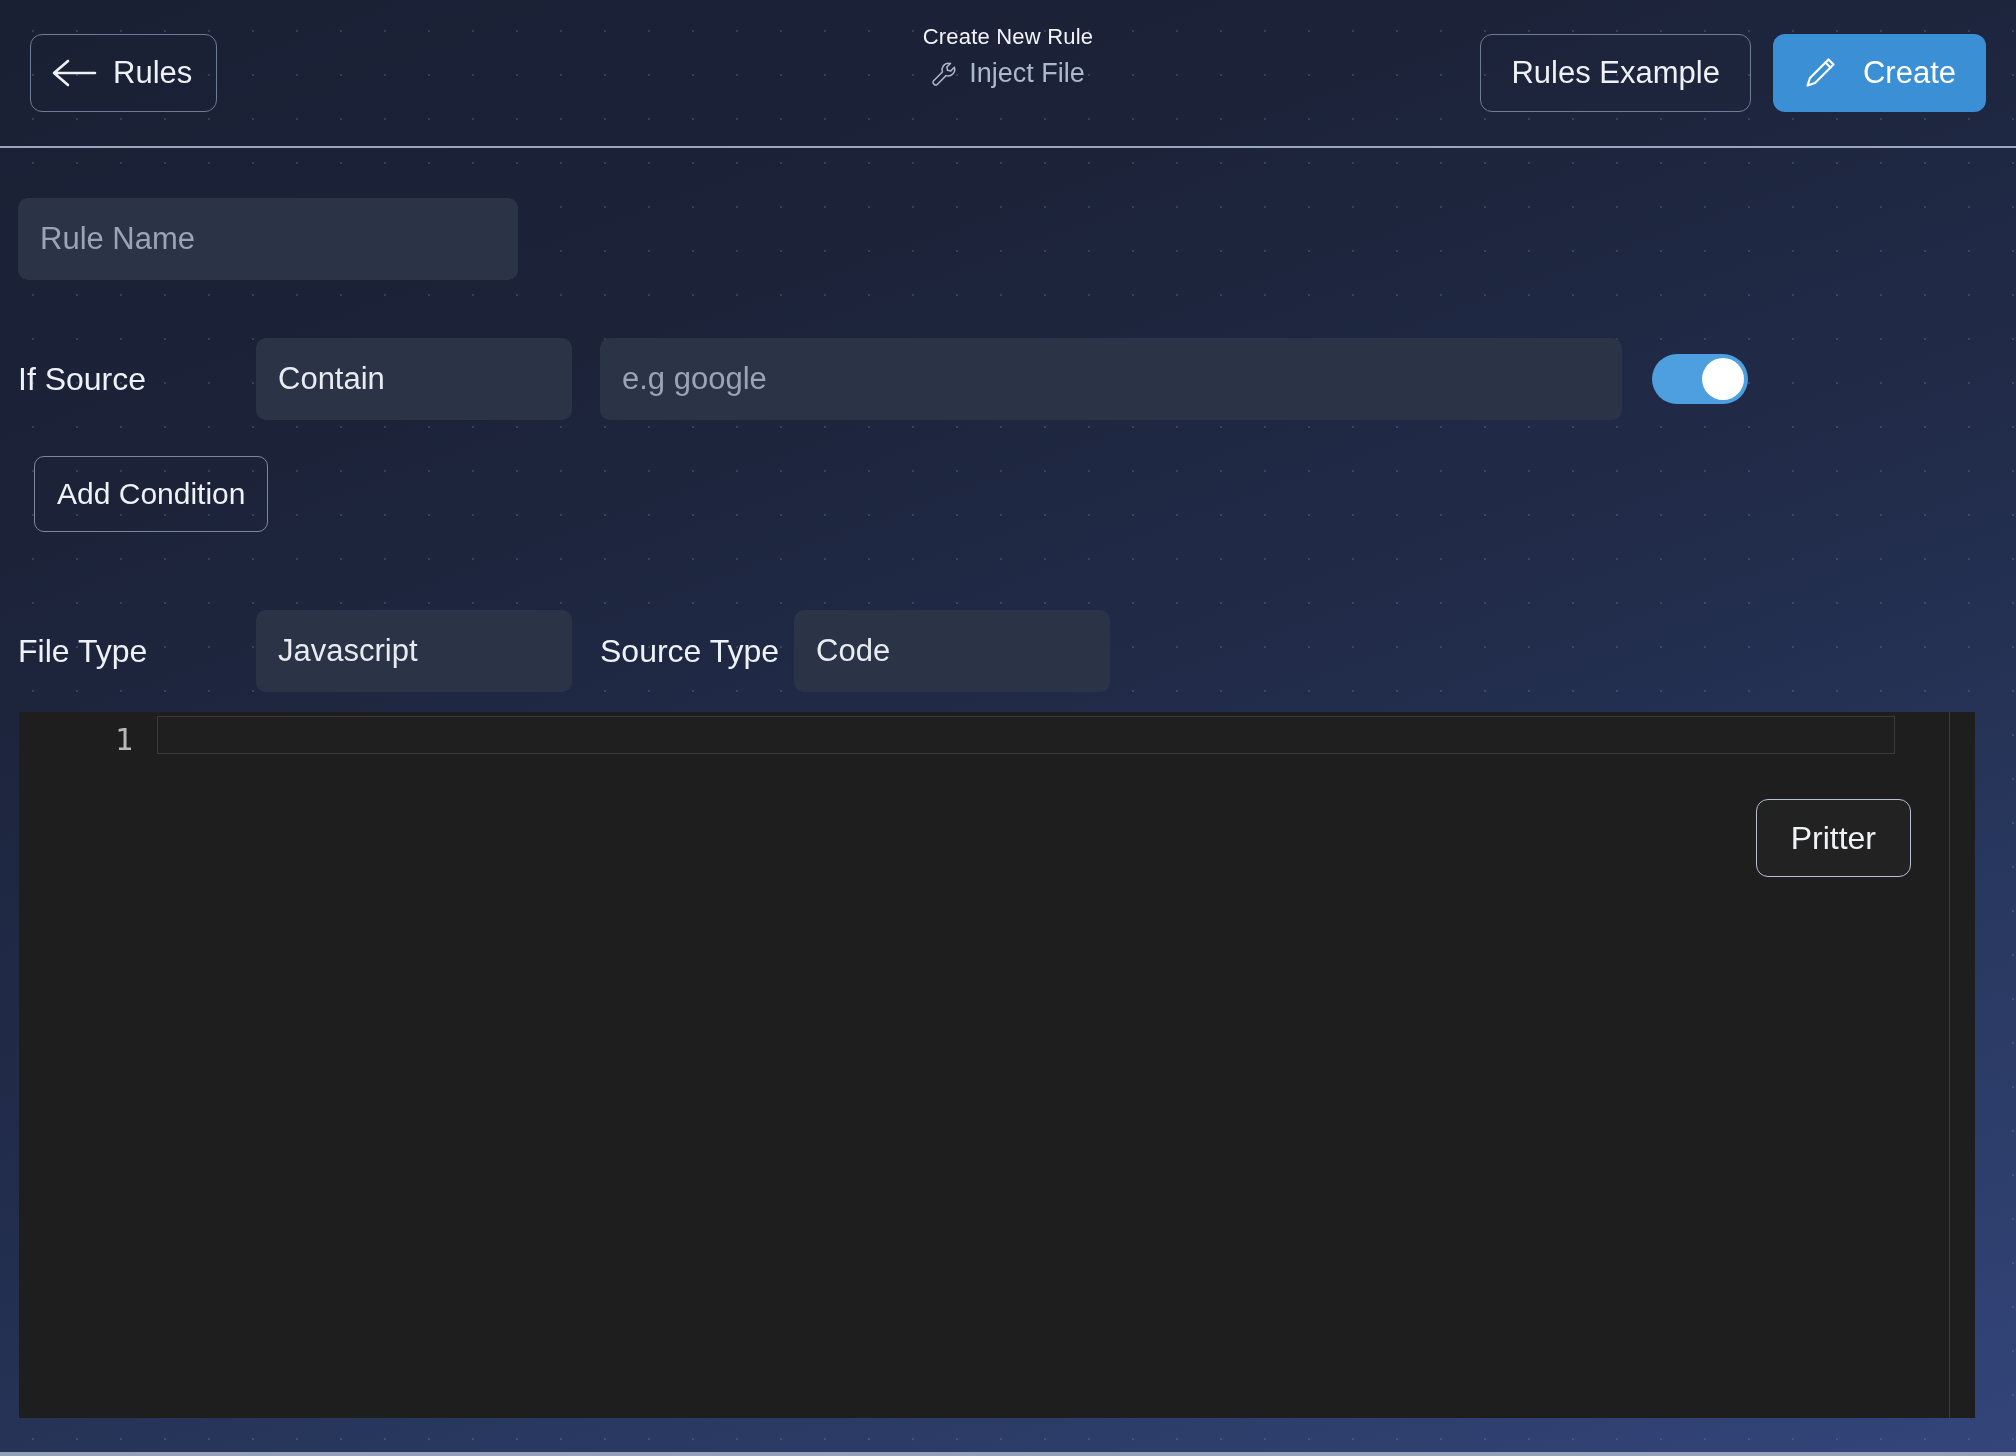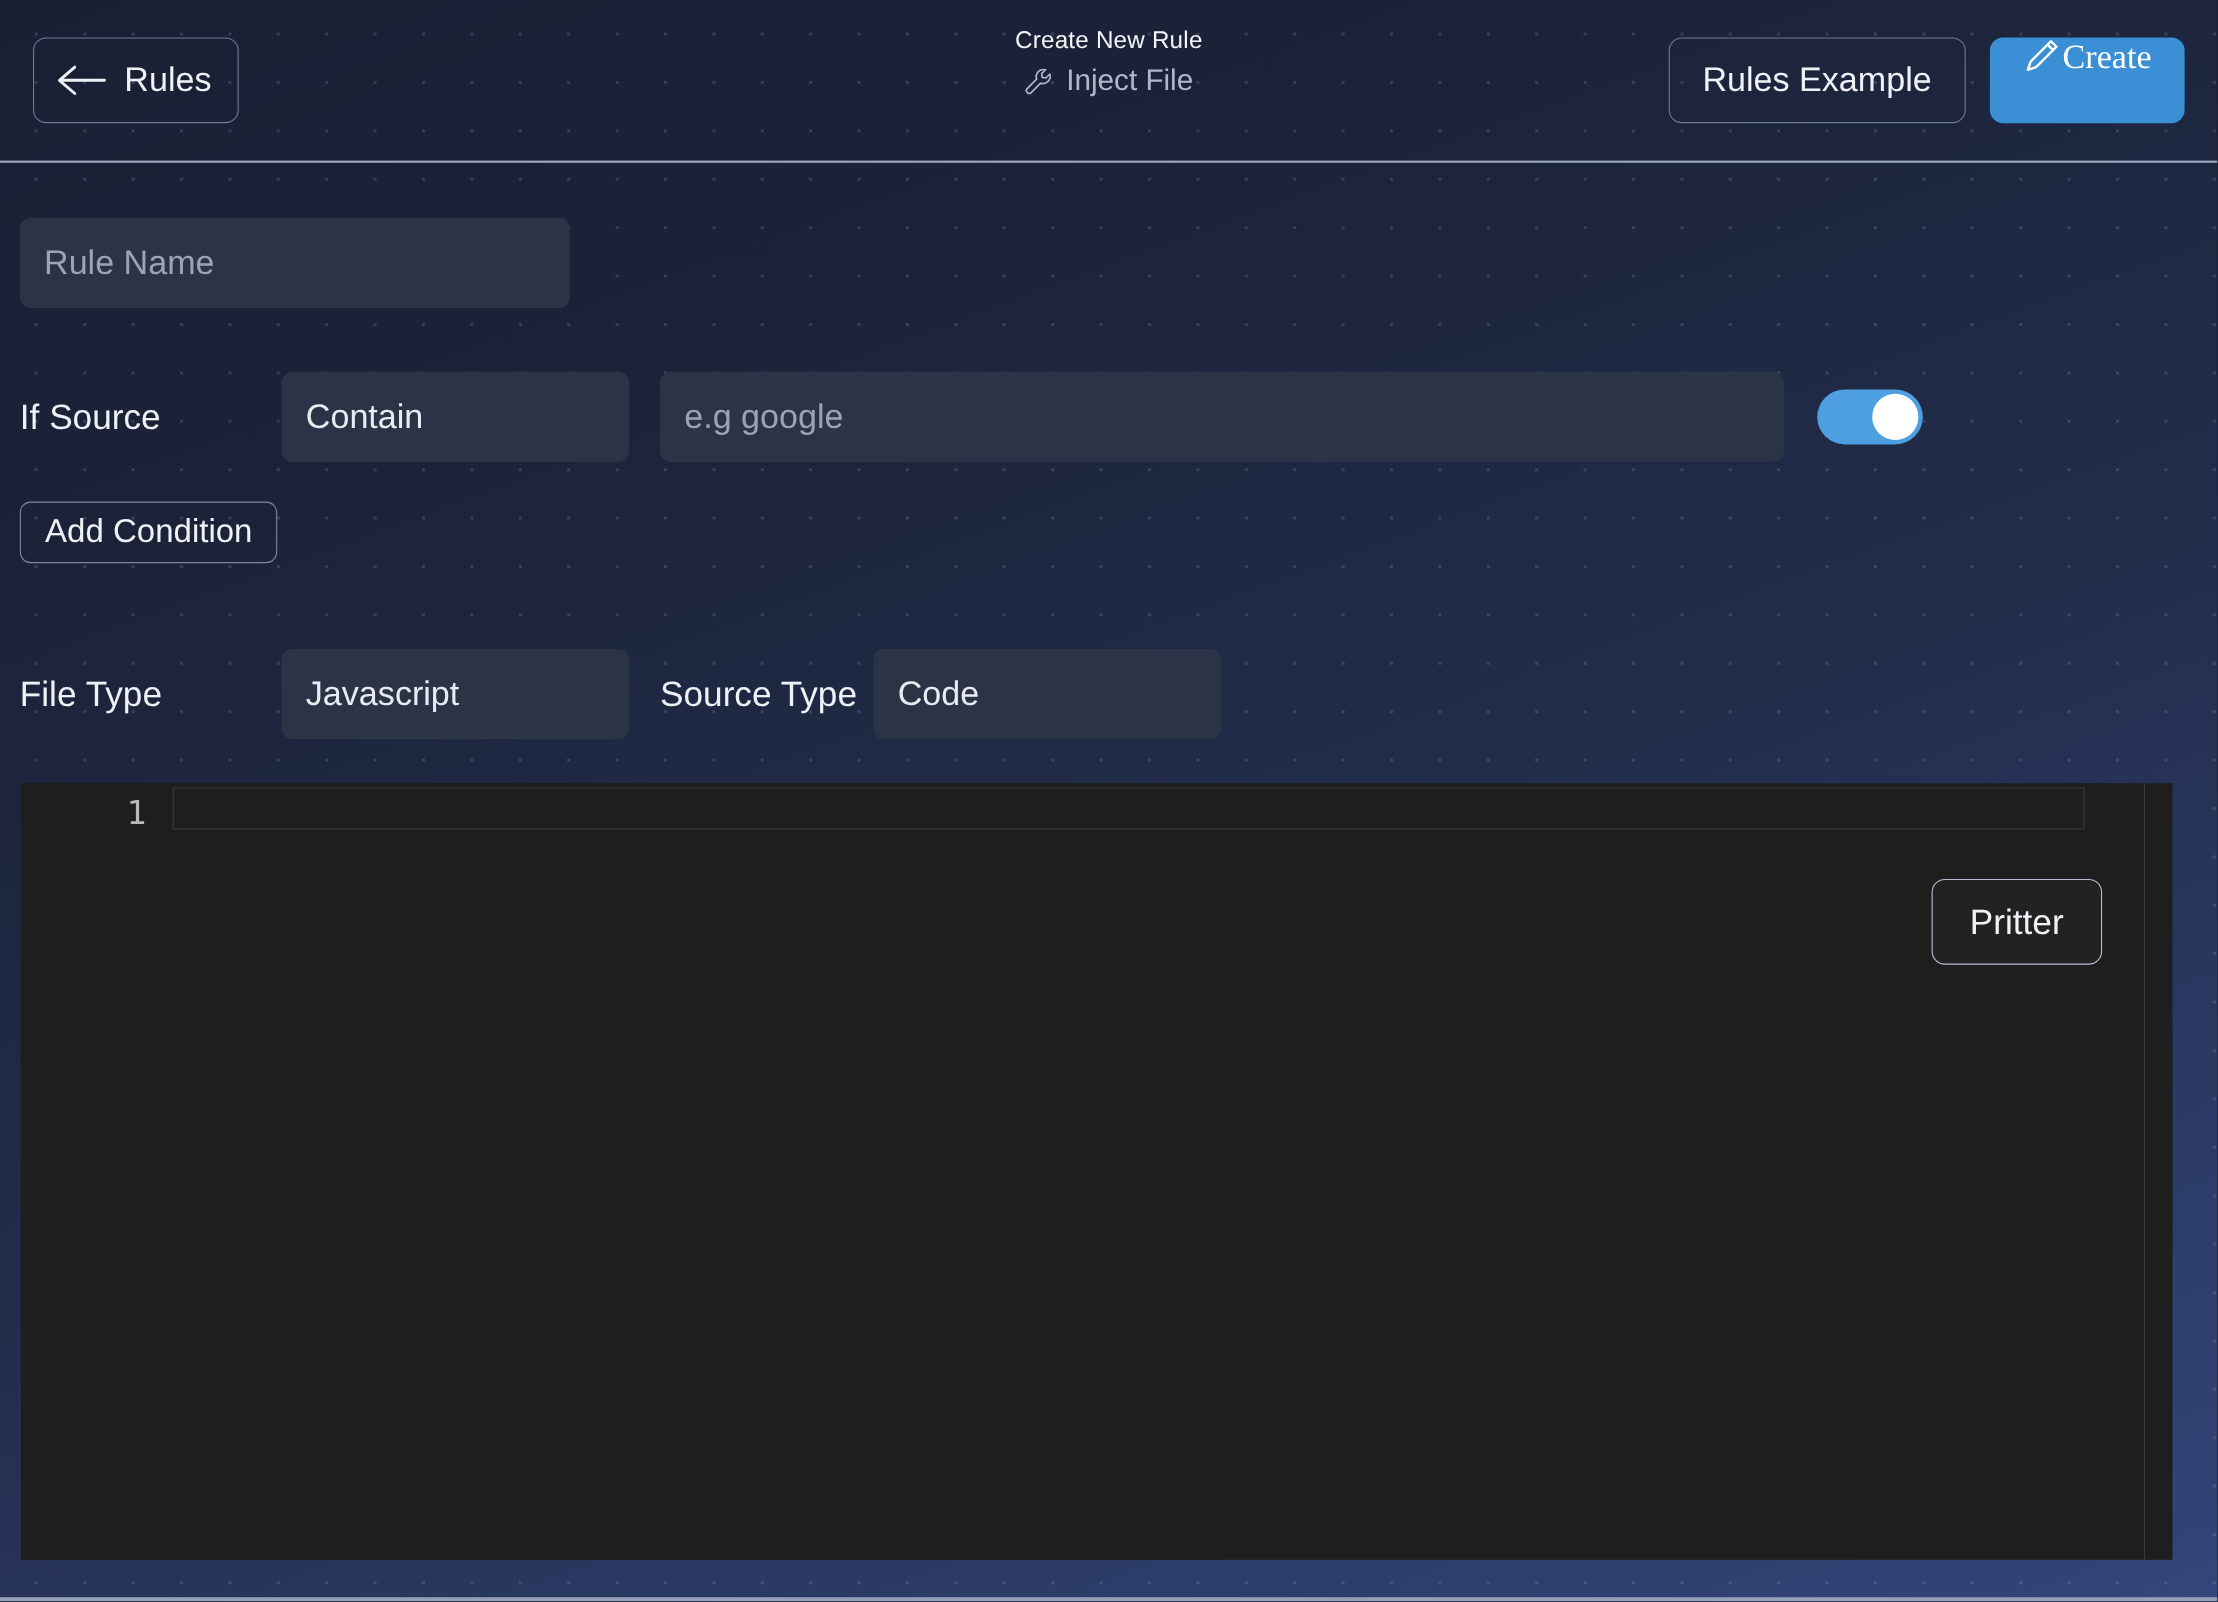--- a/index.html
+++ b/index.html
@@ -113,23 +113,23 @@
   .primary-btn{
     height:78px;
     padding:0 30px;
     border:none;
     border-radius:12px;
     background:#3b8fd4;
     color:#ffffff;
     font-size:31px;
     cursor:pointer;
     display:flex;
-    gap:2px;
+    align-items:center;
+    gap:26px;
     white-space:nowrap;
-    font-family:Liberation Serif, serif;
   }
   .pencil-icon{ display:block; width:34px; height:34px; }
 
   
   .form-area{
     position:relative;
     z-index:2;
     padding:0 18px;
   }
 
@@ -190,28 +190,29 @@
   .toggle .knob{
     position:absolute;
     top:4px; left:50px;
     width:42px; height:42px;
     border-radius:50%;
     background:#ffffff;
   }
 
   .row-add{ padding-top:36px; }
   .add-cond-btn{
-    height:56px;
+    height:76px;
     padding:0 22px;
     border:1.5px solid #7c879d;
     border-radius:10px;
     background:transparent;
     color:#eef1f6;
     font-size:30px;
     cursor:pointer;
+    margin-left:16px;
   }
 
   .row-types{
     display:flex;
     align-items:center;
     padding-top:78px;
   }
   #file-type{
     width:316px; height:82px;
     display:flex; align-items:center;

